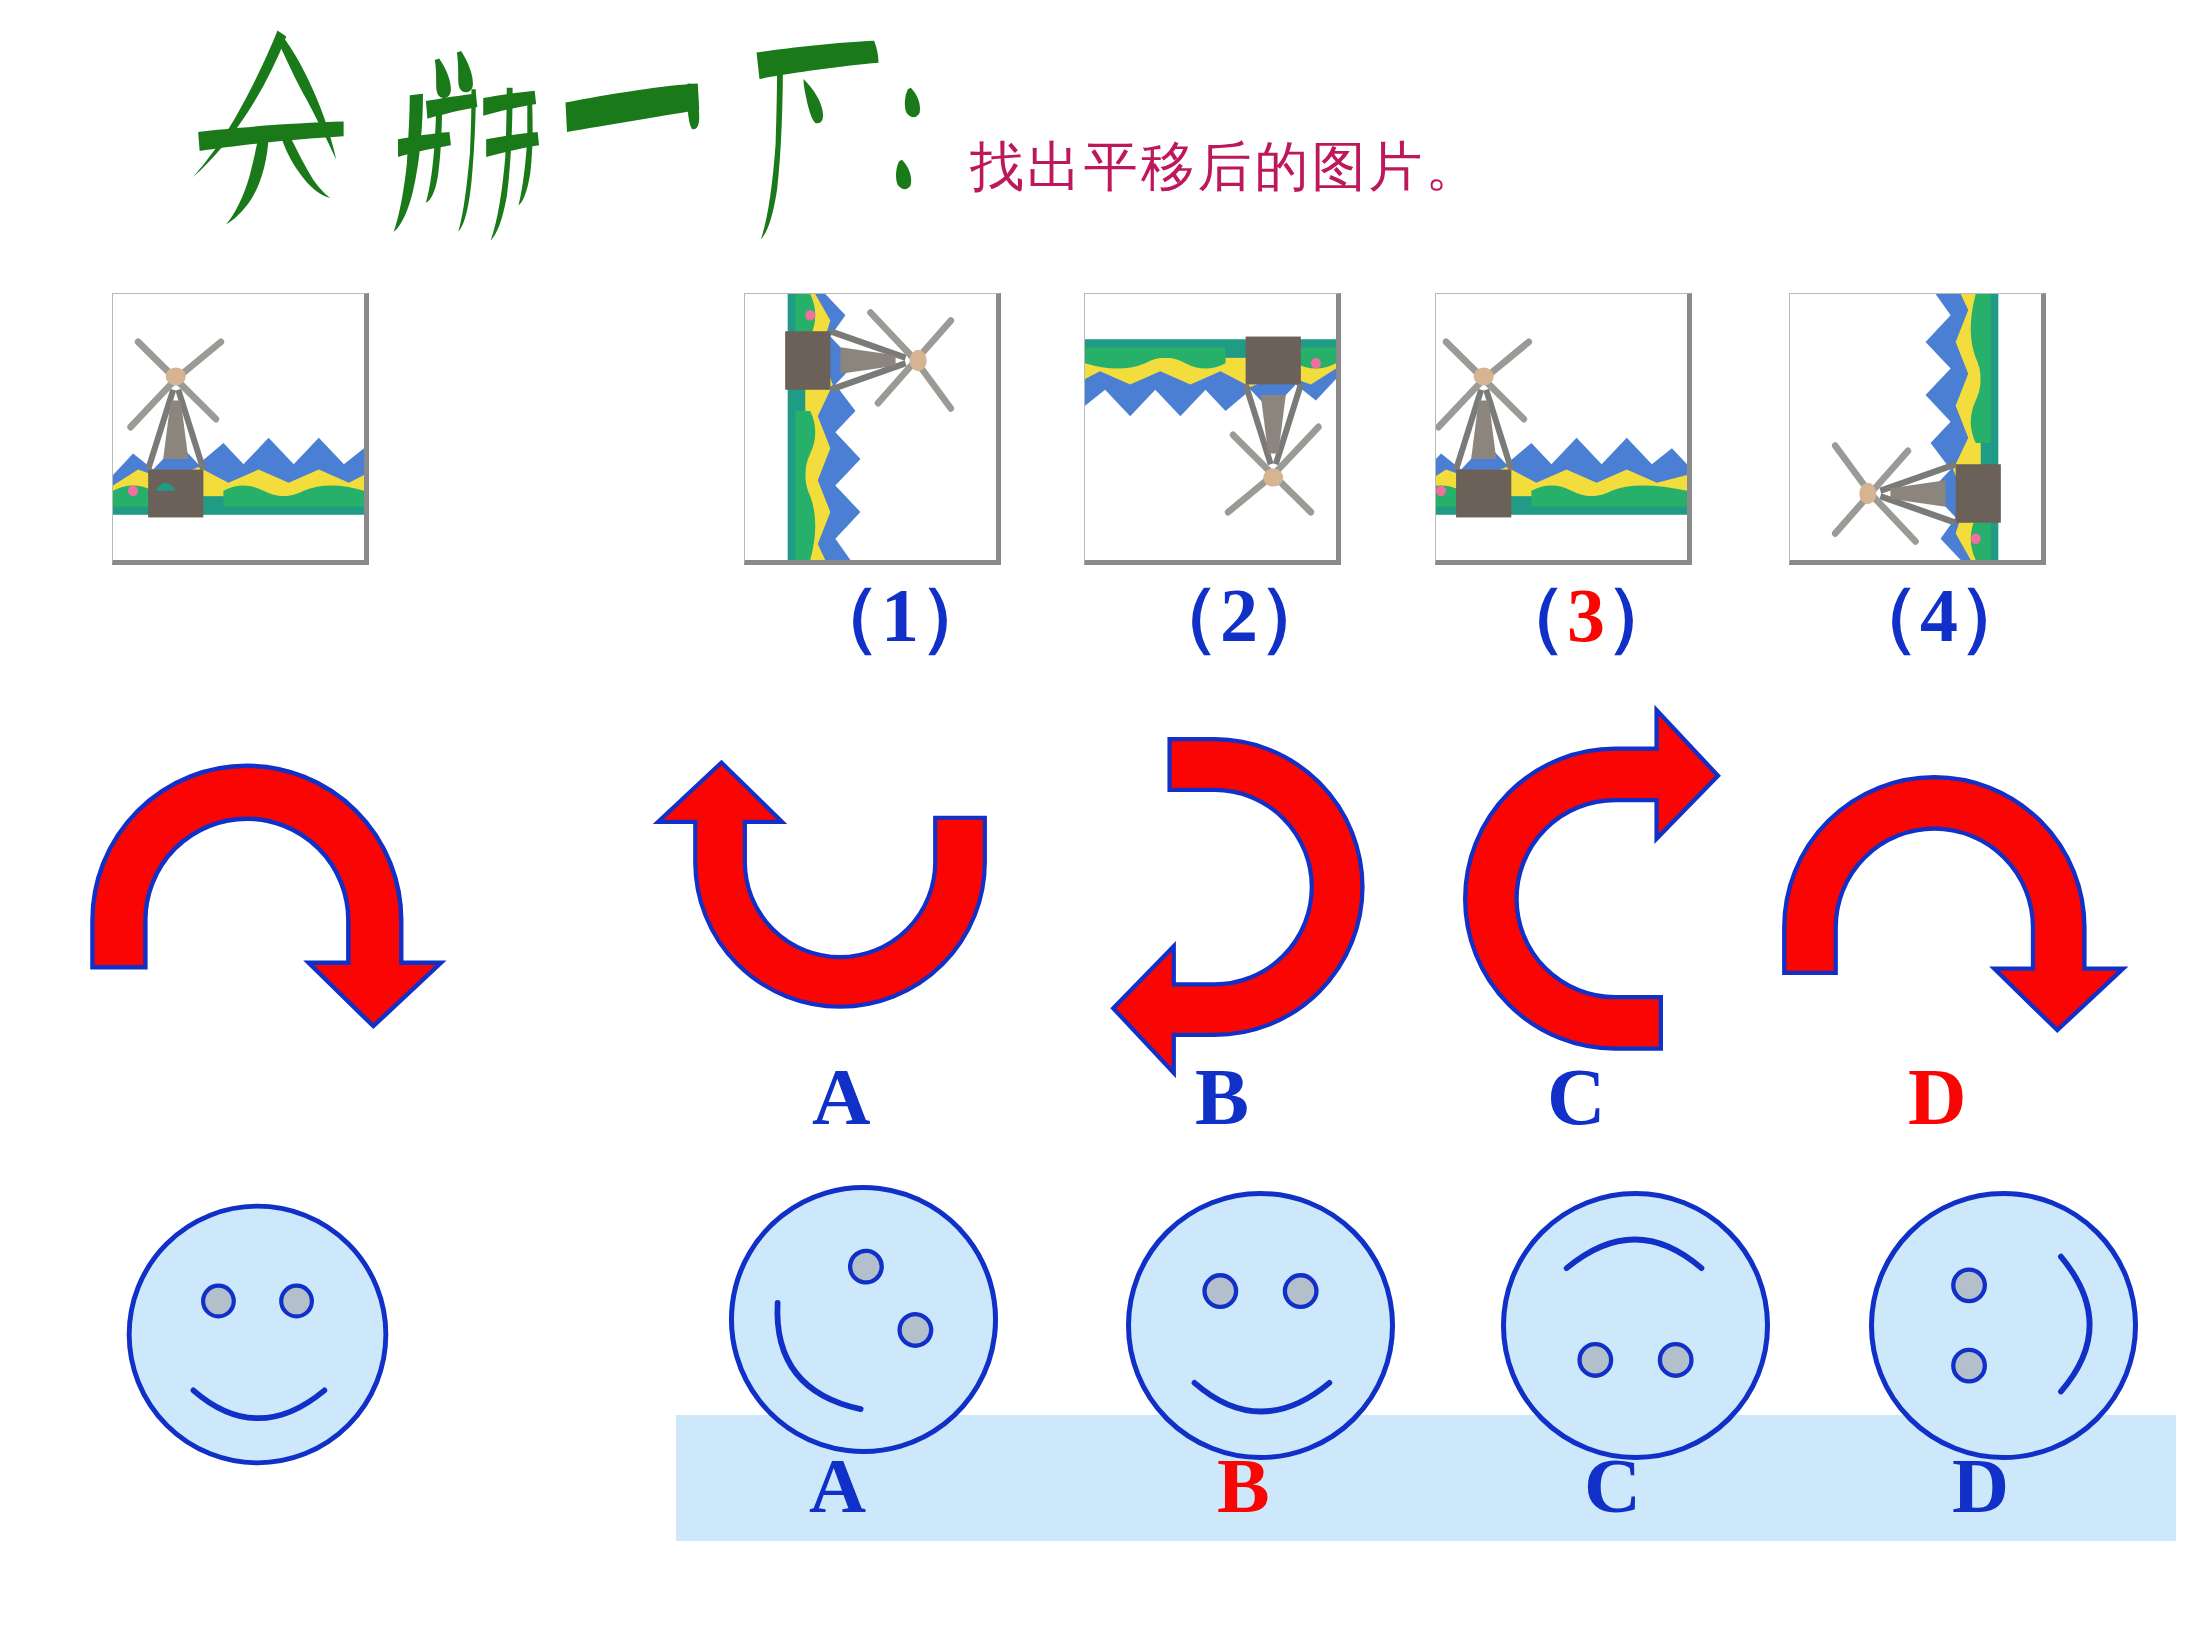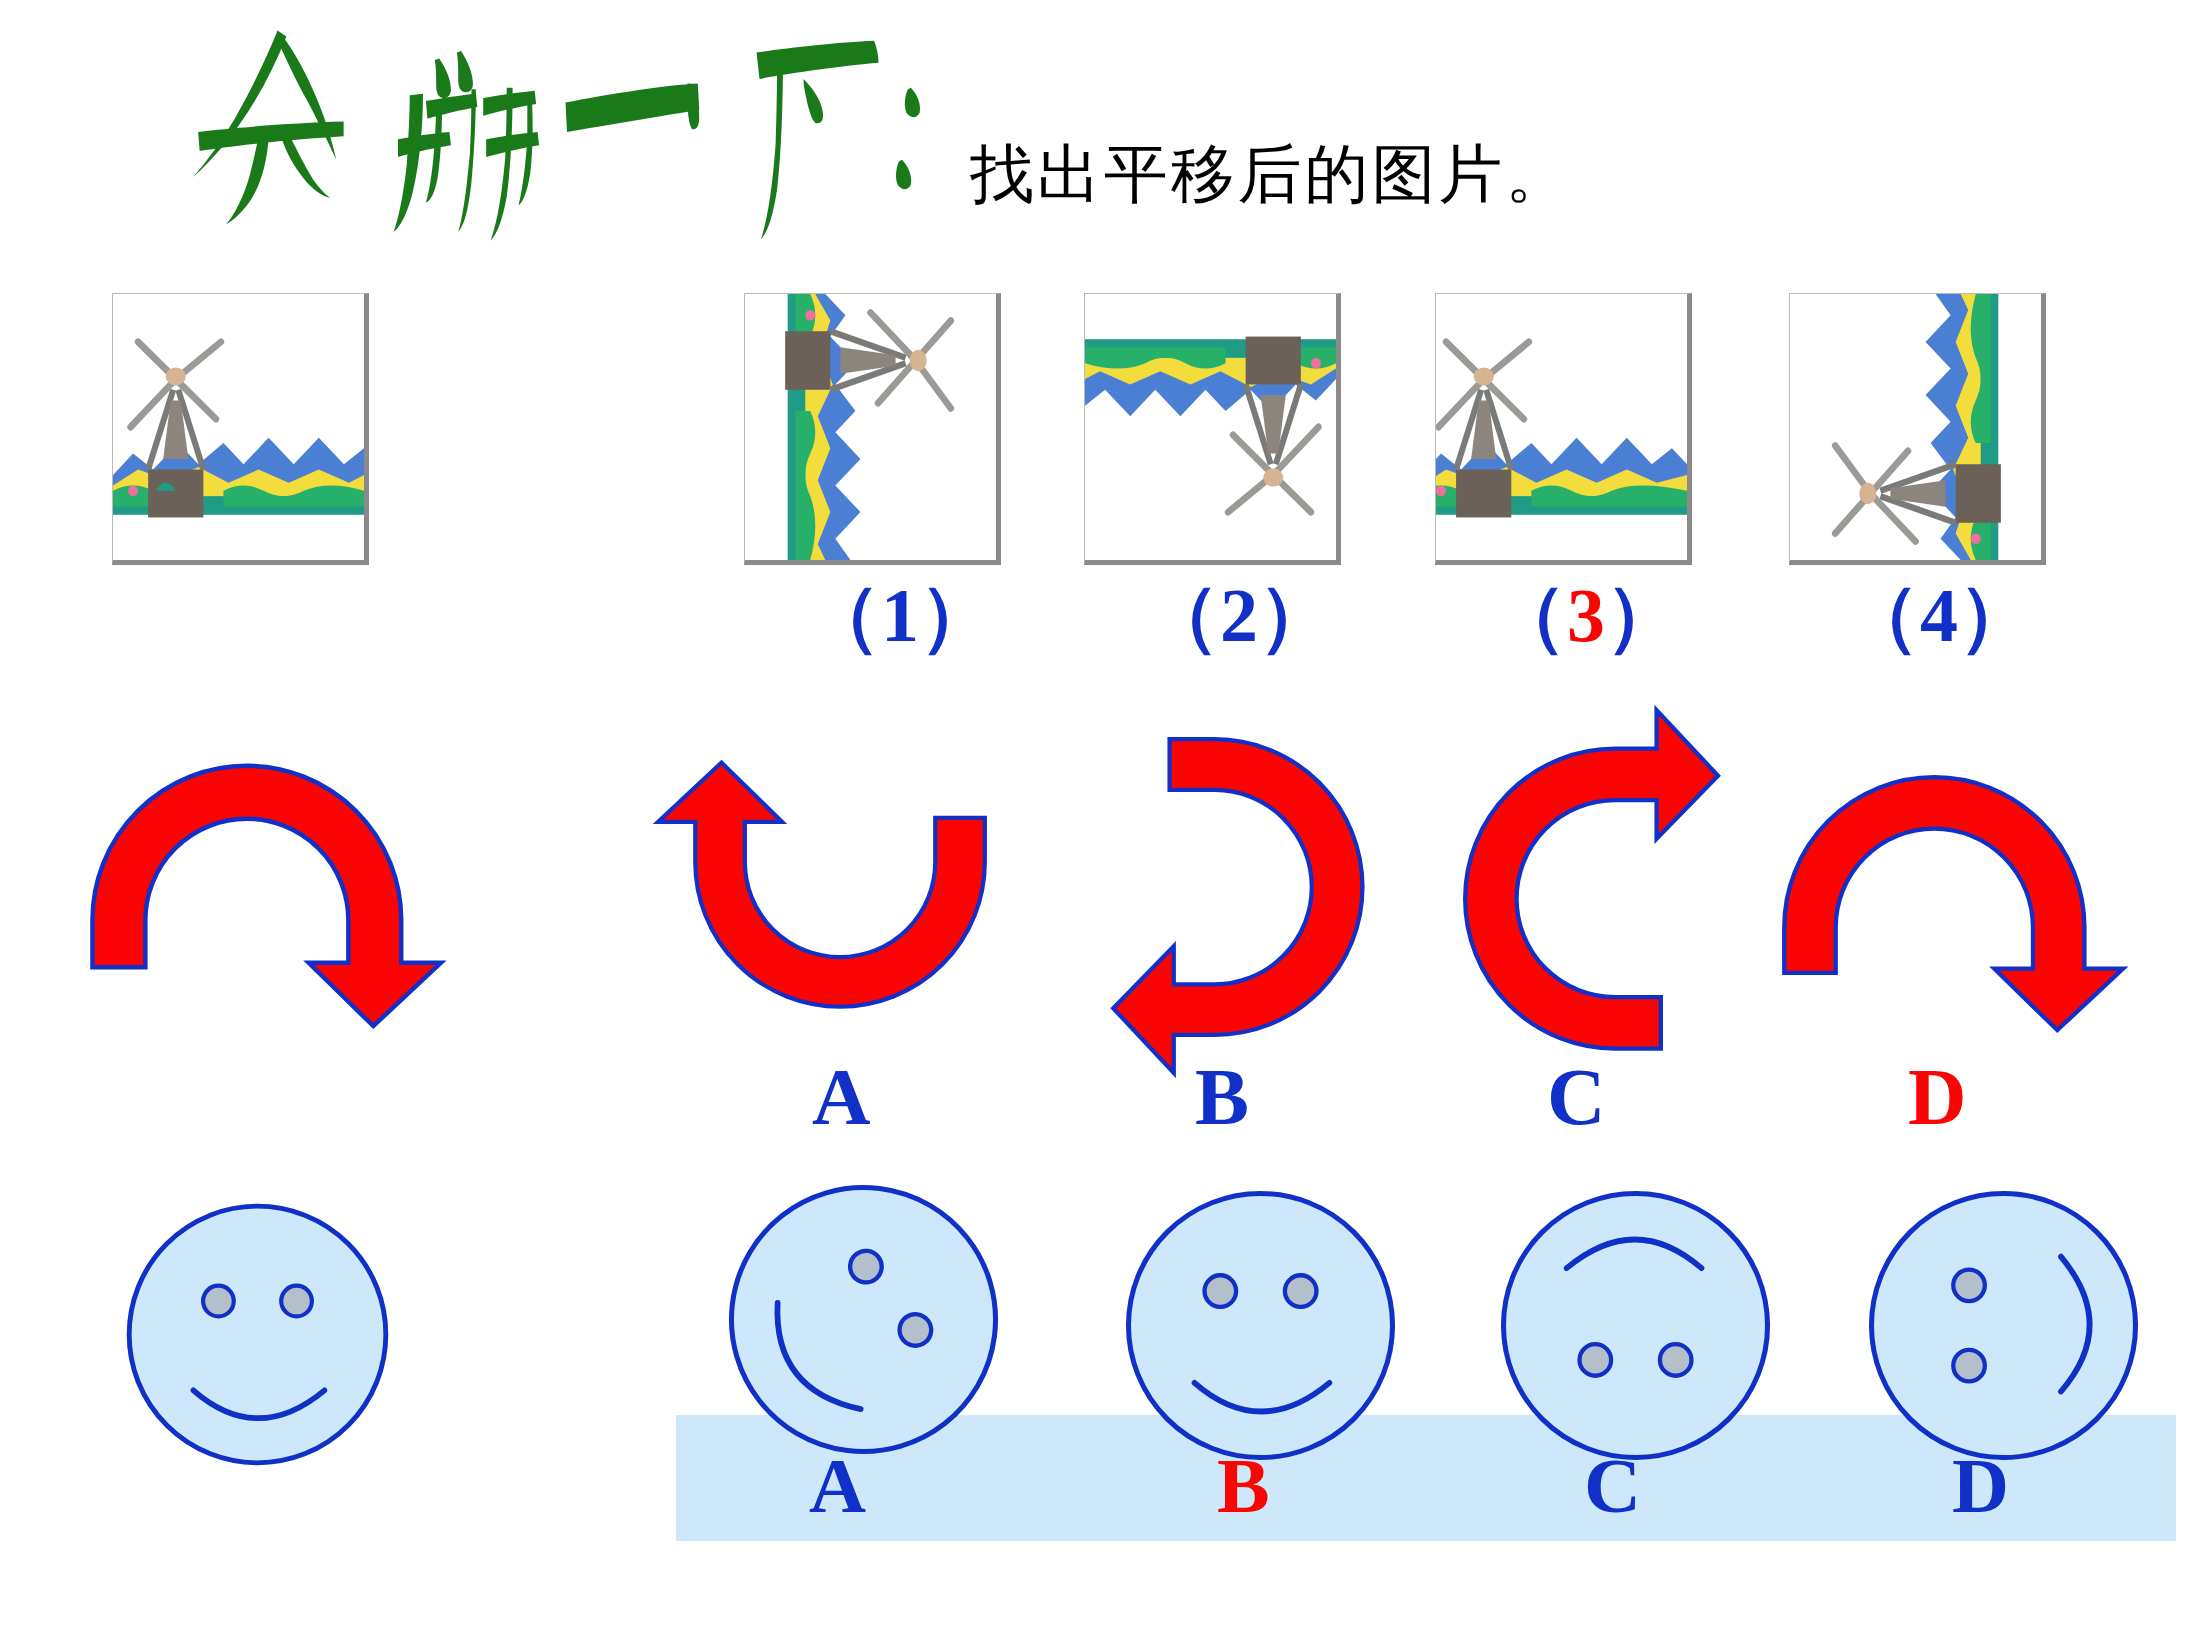--- a/index.html
+++ b/index.html
@@ -9,21 +9,21 @@
   }
   .slide{position:relative;width:2205px;height:1652px;}
 
   
   .title-cal{
     position:absolute;left:110px;top:7.4px;width:867px;height:235px;
   }
   .subtitle{
     position:absolute;left:970px;top:131px;
     font-family:"DejaVu Serif",serif;
-    font-size:64px;color:#000000;letter-spacing:2.9px;white-space:nowrap;
+    font-size:54px;color:#be185d;letter-spacing:2.9px;white-space:nowrap;
   }
 
   
   .thumb{
     position:absolute;width:257px;height:272px;
     background:#ffffff;
     border-right:5.1px solid #8a8a8a;border-bottom:5.1px solid #8a8a8a;
     border-top:1.5px solid #b9b9b9;border-left:1.5px solid #b9b9b9;
     box-sizing:border-box;overflow:hidden;
   }

